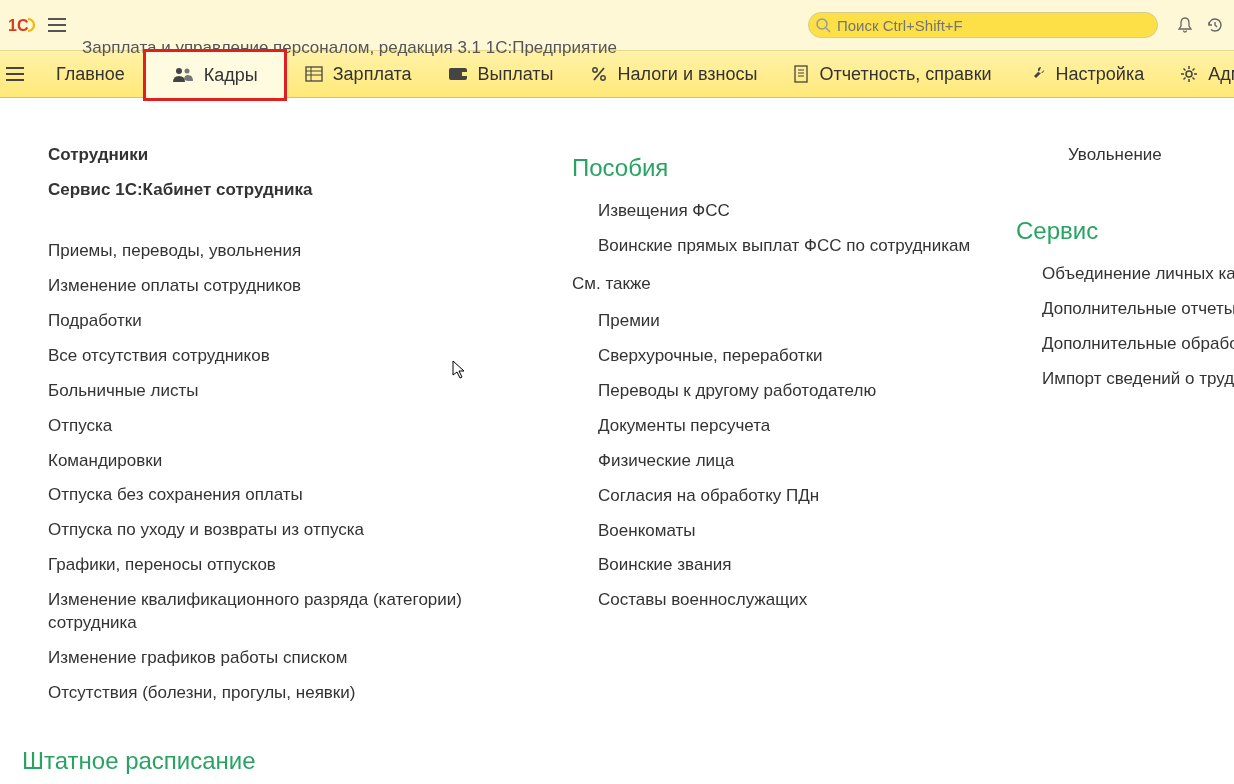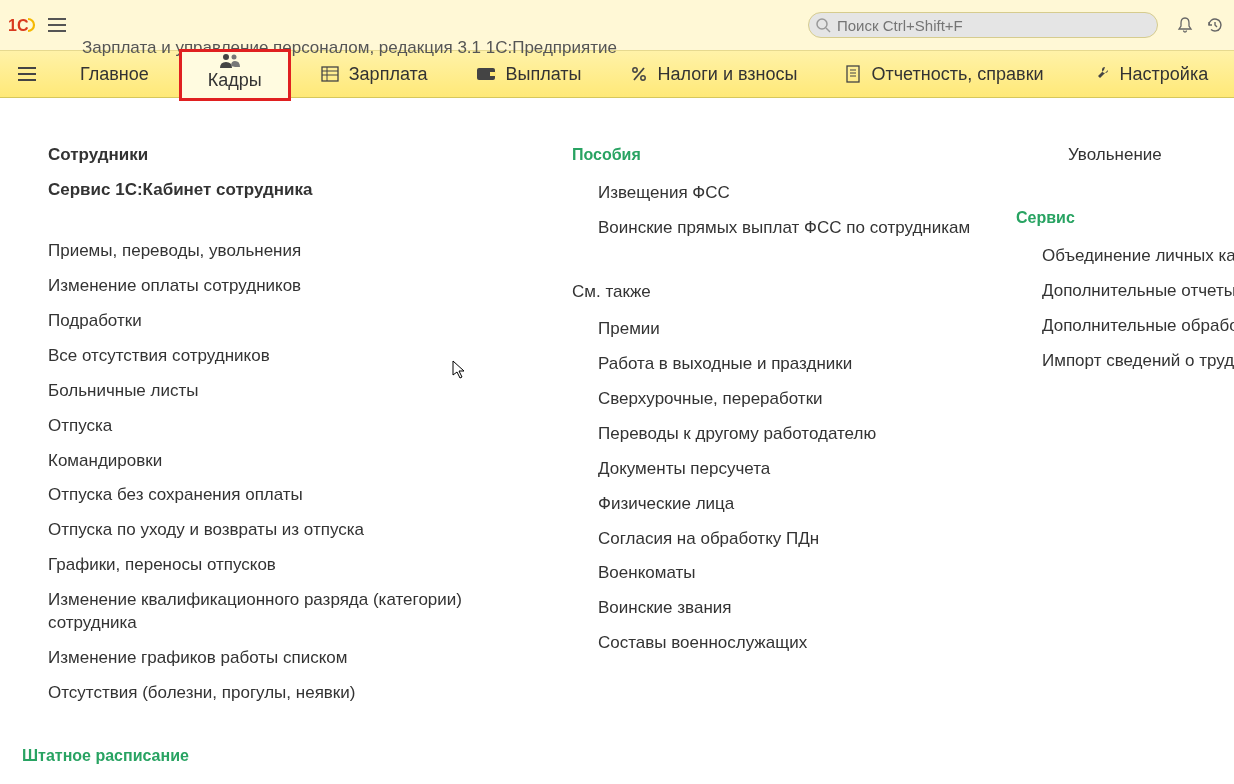--- a/index.html
+++ b/index.html
@@ -35,21 +35,21 @@
   .hamburger span { display:block; height:2px; background:#555; width:18px; }
   .app-title {
     color: #555;
     font-size: 17px;
     flex: 0 0 auto;
     margin-top: 45px;
   }
   .topbar-spacer { flex: 1; }
   .search-wrap {
     display: flex; align-items: center;
-    background: #e5e5e5;
+    background: #fde047;
     border: 1px solid #d6cc8e;
     border-radius: 13px;
     height: 26px;
     width: 350px;
     padding: 0 6px;
     margin-right: 10px;
   }
   .search-wrap svg { flex: 0 0 auto; margin-right: 4px; }
   .search-input {
     border: none; outline: none; background: transparent;
@@ -60,22 +60,22 @@
     display: flex; align-items: center; justify-content: center;
     margin-left: 4px; cursor: pointer;
   }
   
   .navbar {
     display: flex;
     align-items: center;
     height: 47px;
     background: linear-gradient(#fff2a8, #ffe978);
     border-bottom: 1px solid #d6c75c;
-    padding: 0 18px;
-    gap: 12px;
+    padding: 0 6px;
+    gap: 0;
   }
   .nav-hamburger {
     width: 26px; height: 26px;
     display:flex; flex-direction:column; justify-content:center; gap:4px;
     cursor:pointer; margin-right: 14px;
   }
   .nav-hamburger span { display:block; height:2px; background:#444; width:18px; }
   .nav-item {
     display: flex; align-items: center;
     padding: 0 18px;
@@ -87,47 +87,46 @@
   }
   .nav-item .ico { margin-right: 10px; display:flex; align-items:center; }
   .nav-item.active {
     border: 3px solid #e02020;
     background: #fffbe0;
     height: 52px;
     padding: 0 26px;
     margin-top: 2px;
     position: relative;
     z-index: 2;
-    flex-direction: column;
   }
   
   .content {
     display: flex;
     padding: 40px 0 0 22px;
     gap: 40px;
   }
   .col { flex: 0 0 auto; }
   .col-1 { width: 510px; }
   .col-2 { width: 430px; }
   .col-3 { width: 260px; }
   .group-h {
-    font-size: 16px;
+    font-size: 24px;
     color: #28a362;
-    margin: 8px 0 12px 0;
-    font-weight: 700;
+    margin: 16px 0 12px 0;
+    font-weight: 400;
   }
   .link {
     font-size: 17px;
     color: #333;
     padding: 6px 0;
     cursor: pointer;
     line-height: 1.35;
   }
   .link.bold { font-weight: 700; }
-  .subgroup { margin-top: 36px; }
+  .subgroup { margin-top: 10px; }
   .sub-h {
     font-size: 17px;
     color: #333;
     margin: 0 0 10px 0;
     font-weight: 400;
   }
   .indent { padding-left: 26px; }
   .gap-top { margin-top: 36px; }
   .cursor-fake {
     position: absolute;
@@ -296,21 +295,20 @@
   <div class="col col-2">
     <div class="group-h">Пособия</div>
     <div class="indent">
       <div class="link">Извещения ФСС</div>
       <div class="link">Воинские прямых выплат ФСС по сотрудникам</div>
     </div>
     <div class="subgroup">
       <div class="sub-h">См. также</div>
       <div class="indent">
         <div class="link">Премии</div>
-        <div class="link">Работа в выходные и праздники</div>
         <div class="link">Сверхурочные, переработки</div>
         <div class="link">Переводы к другому работодателю</div>
         <div class="link">Документы персучета</div>
         <div class="link">Физические лица</div>
         <div class="link">Согласия на обработку ПДн</div>
         <div class="link">Военкоматы</div>
         <div class="link">Воинские звания</div>
         <div class="link">Составы военнослужащих</div>
       </div>
     </div>

